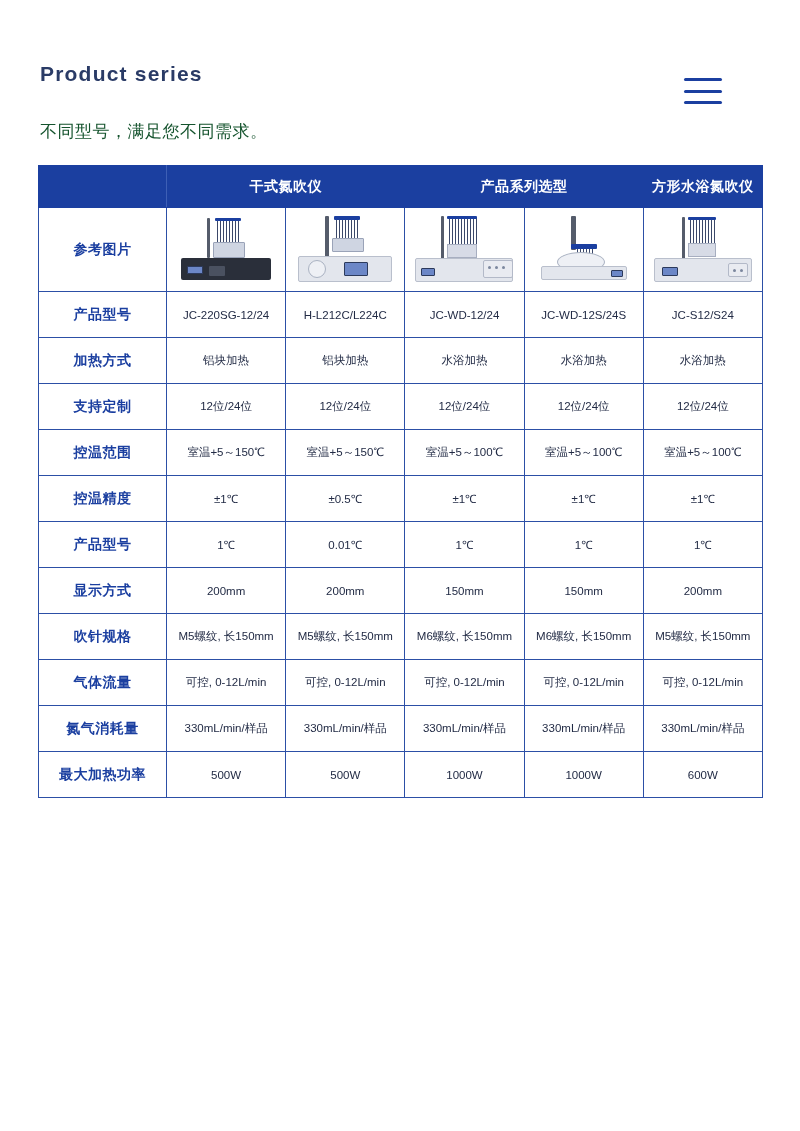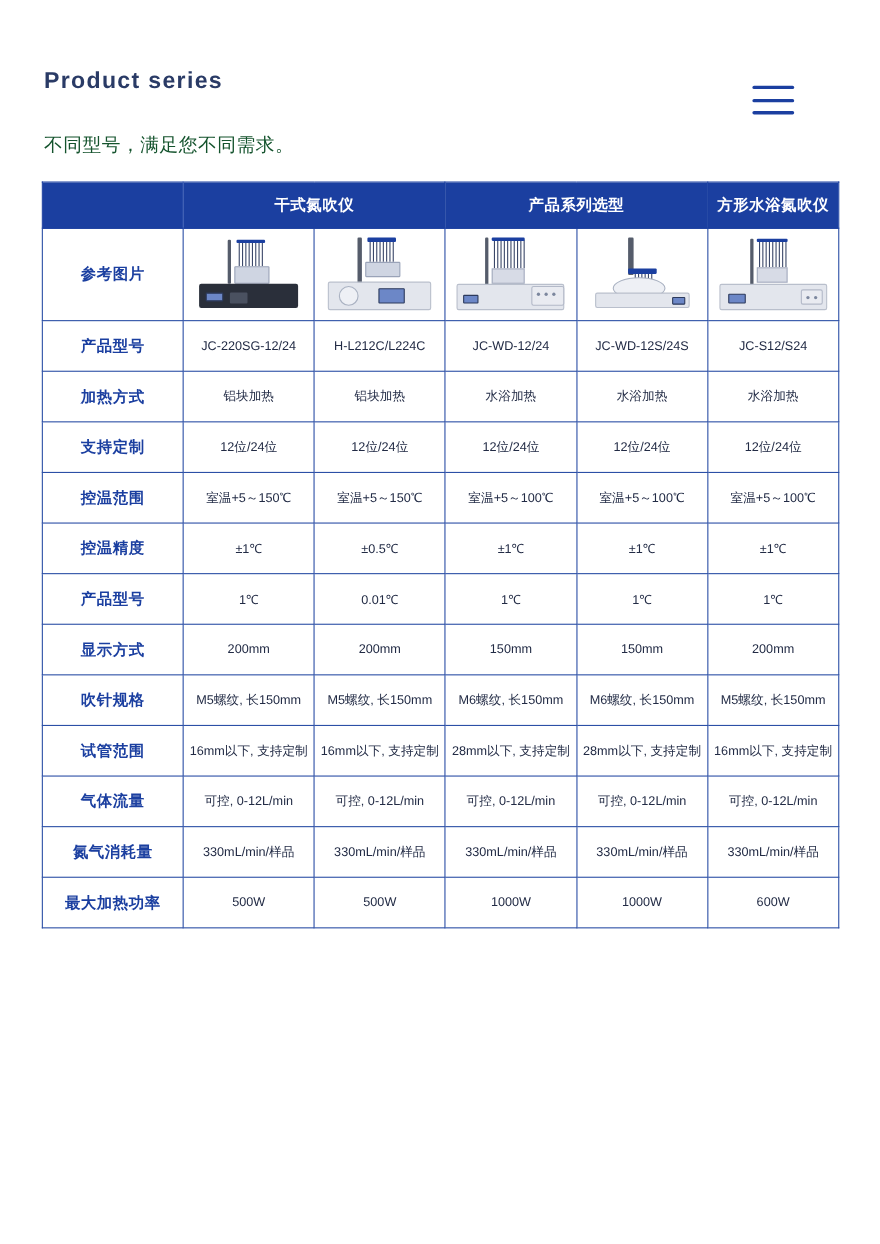--- a/index.html
+++ b/index.html
@@ -417,28 +417,20 @@
 
         <tr>
           <td class="row-label">吹针规格</td>
           <td>M5螺纹, 长150mm</td>
           <td>M5螺纹, 长150mm</td>
           <td>M6螺纹, 长150mm</td>
           <td>M6螺纹, 长150mm</td>
           <td>M5螺纹, 长150mm</td>
         </tr>
 
-        <tr>
-          <td class="row-label">试管范围</td>
-          <td>16mm以下, 支持定制</td>
-          <td>16mm以下, 支持定制</td>
-          <td>28mm以下, 支持定制</td>
-          <td>28mm以下, 支持定制</td>
-          <td>16mm以下, 支持定制</td>
-        </tr>
 
         <tr>
           <td class="row-label">气体流量</td>
           <td>可控, 0-12L/min</td>
           <td>可控, 0-12L/min</td>
           <td>可控, 0-12L/min</td>
           <td>可控, 0-12L/min</td>
           <td>可控, 0-12L/min</td>
         </tr>
 

